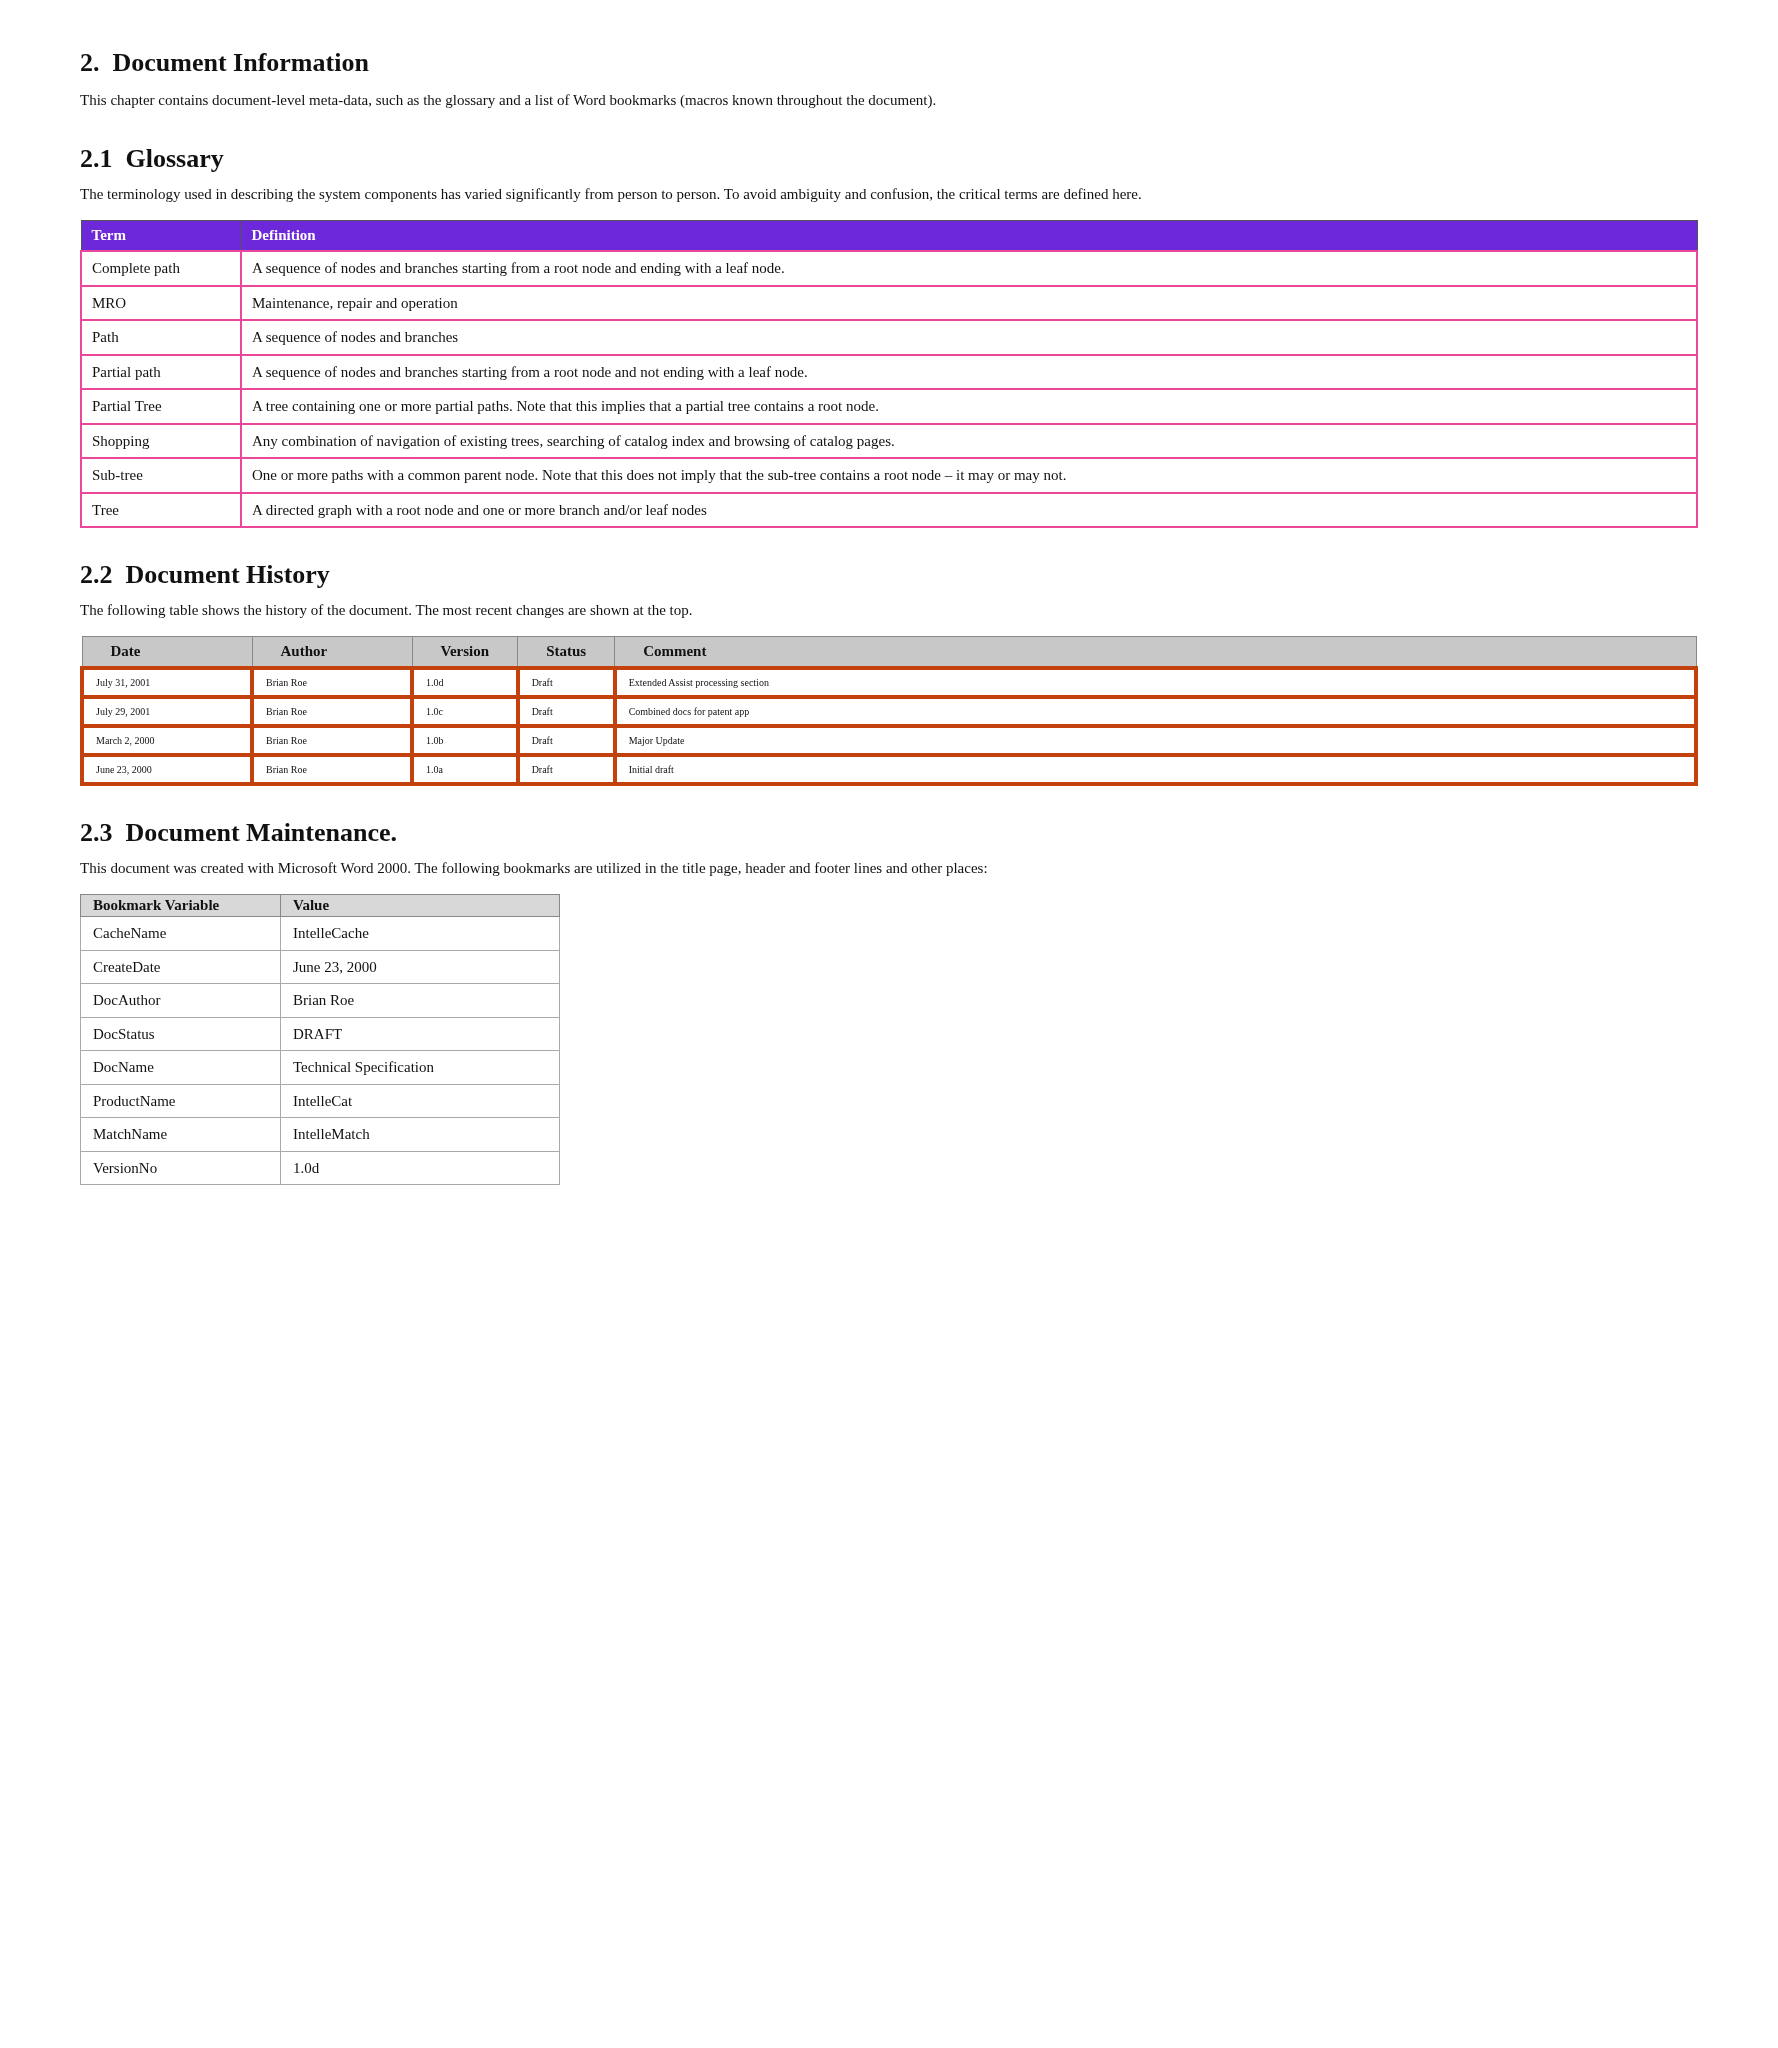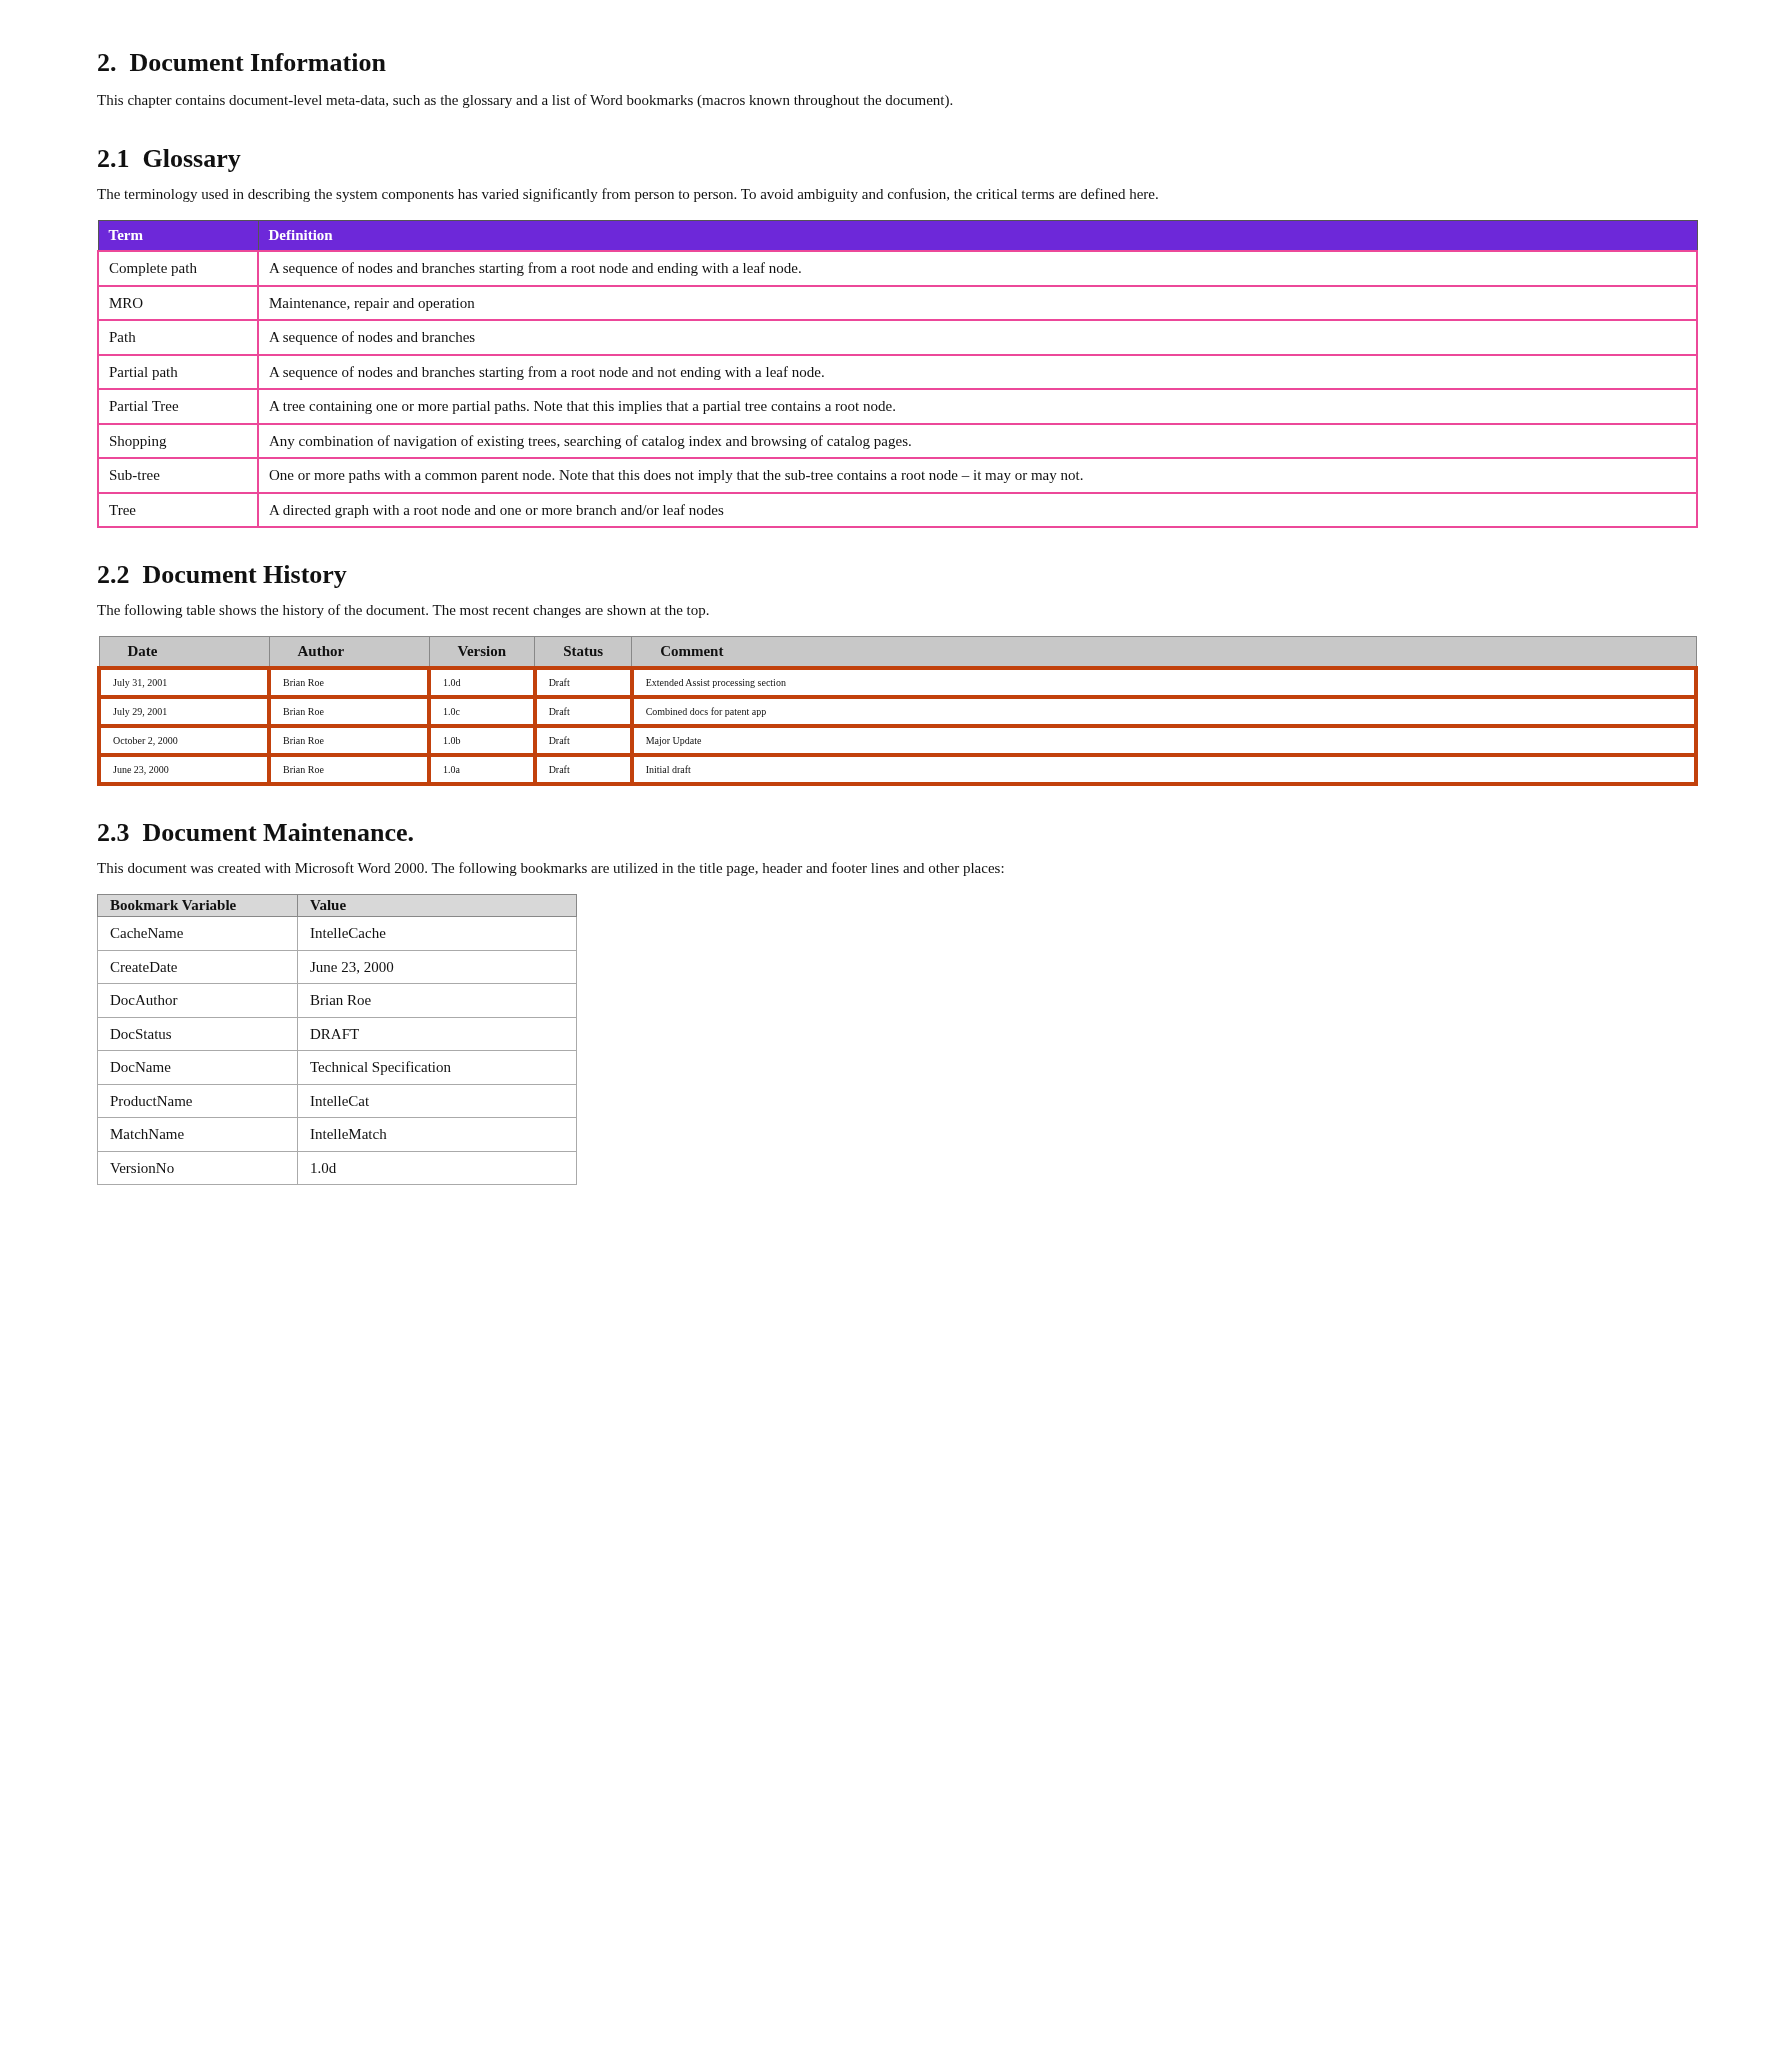--- a/index.html
+++ b/index.html
@@ -14,21 +14,21 @@
     h2 {
       font-size: 26px;
       font-weight: bold;
       margin-bottom: 10px;
     }
     h3 {
       font-size: 26px;
       font-weight: bold;
       margin-bottom: 8px;
     }
-    .section { margin-bottom: 32px; margin-left: 17px; }
+    .section { margin-bottom: 32px; }
     .intro-text { margin-bottom: 14px; line-height: 1.6; }
 
     
     .glossary-table {
       border-collapse: collapse;
       width: 100%;
       margin-bottom: 0;
     }
     .glossary-table th {
       background: #6d28d9;
@@ -183,21 +183,21 @@
           <td>Extended Assist processing section</td>
         </tr>
         <tr>
           <td>July 29, 2001</td>
           <td>Brian Roe</td>
           <td>1.0c</td>
           <td>Draft</td>
           <td>Combined docs for patent app</td>
         </tr>
         <tr>
-          <td>October 2, 2000</td>
+          <td>March 2, 2000</td>
           <td>Brian Roe</td>
           <td>1.0b</td>
           <td>Draft</td>
           <td>Major Update</td>
         </tr>
         <tr>
           <td>June 23, 2000</td>
           <td>Brian Roe</td>
           <td>1.0a</td>
           <td>Draft</td>

